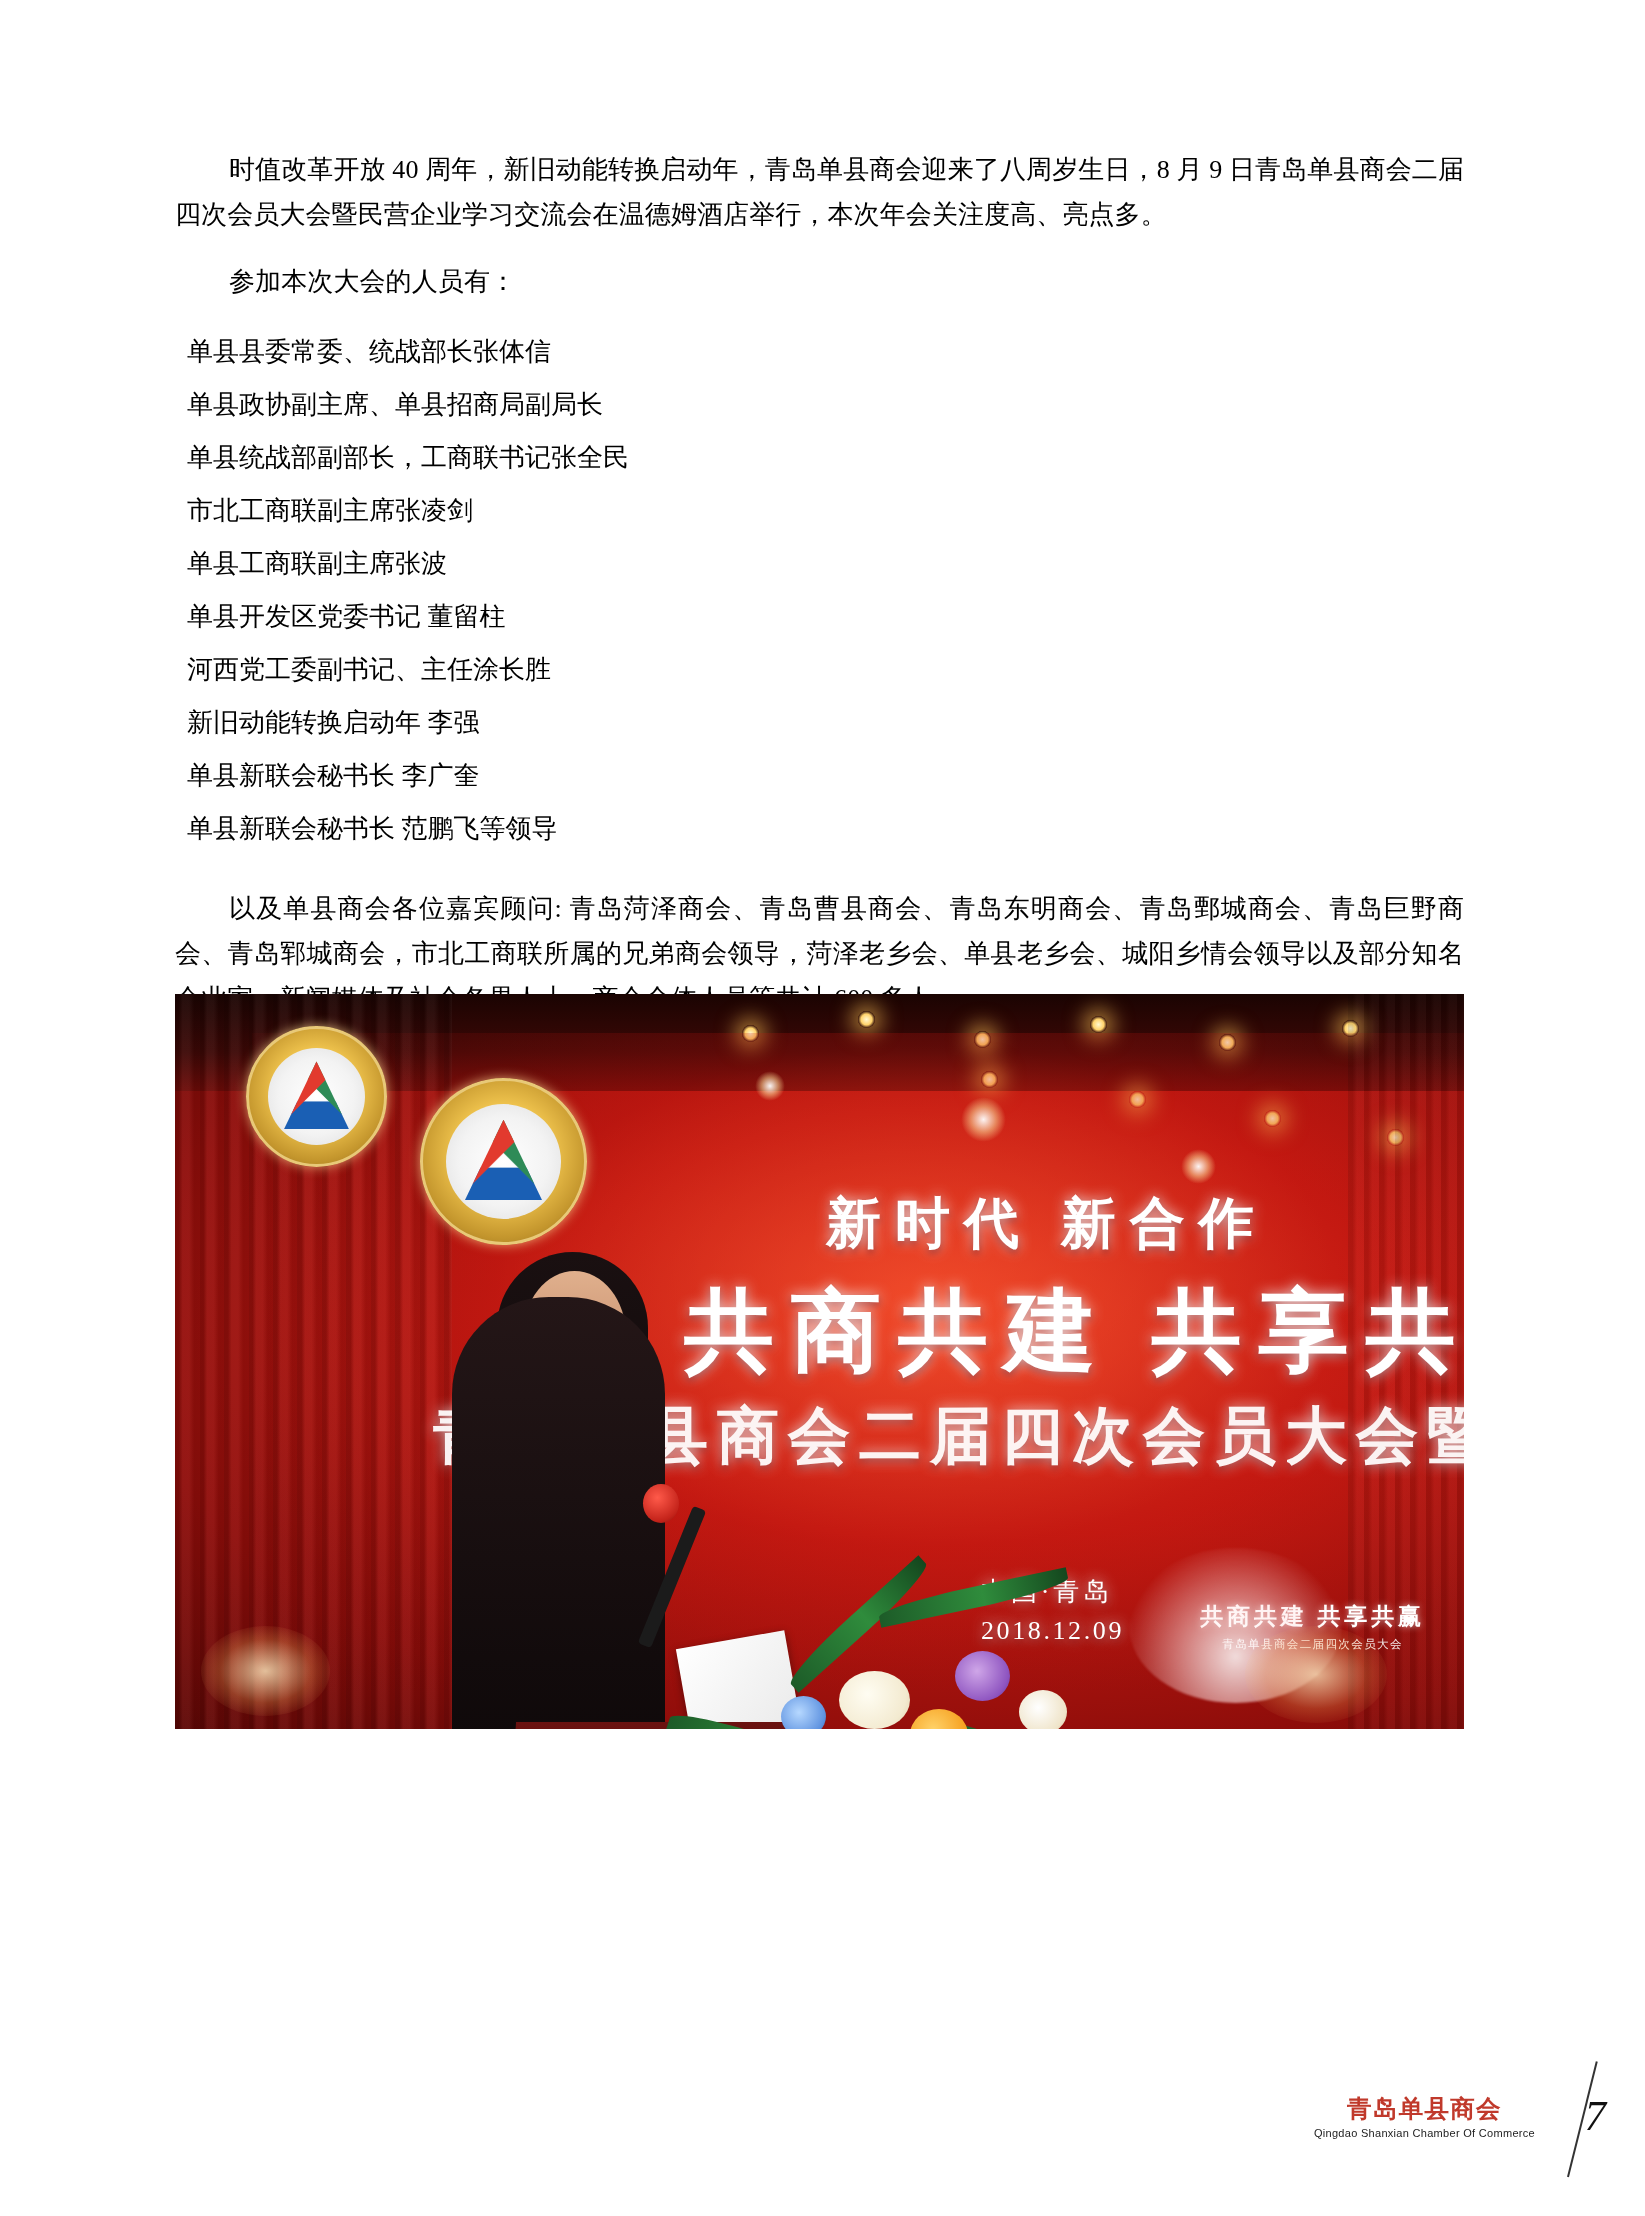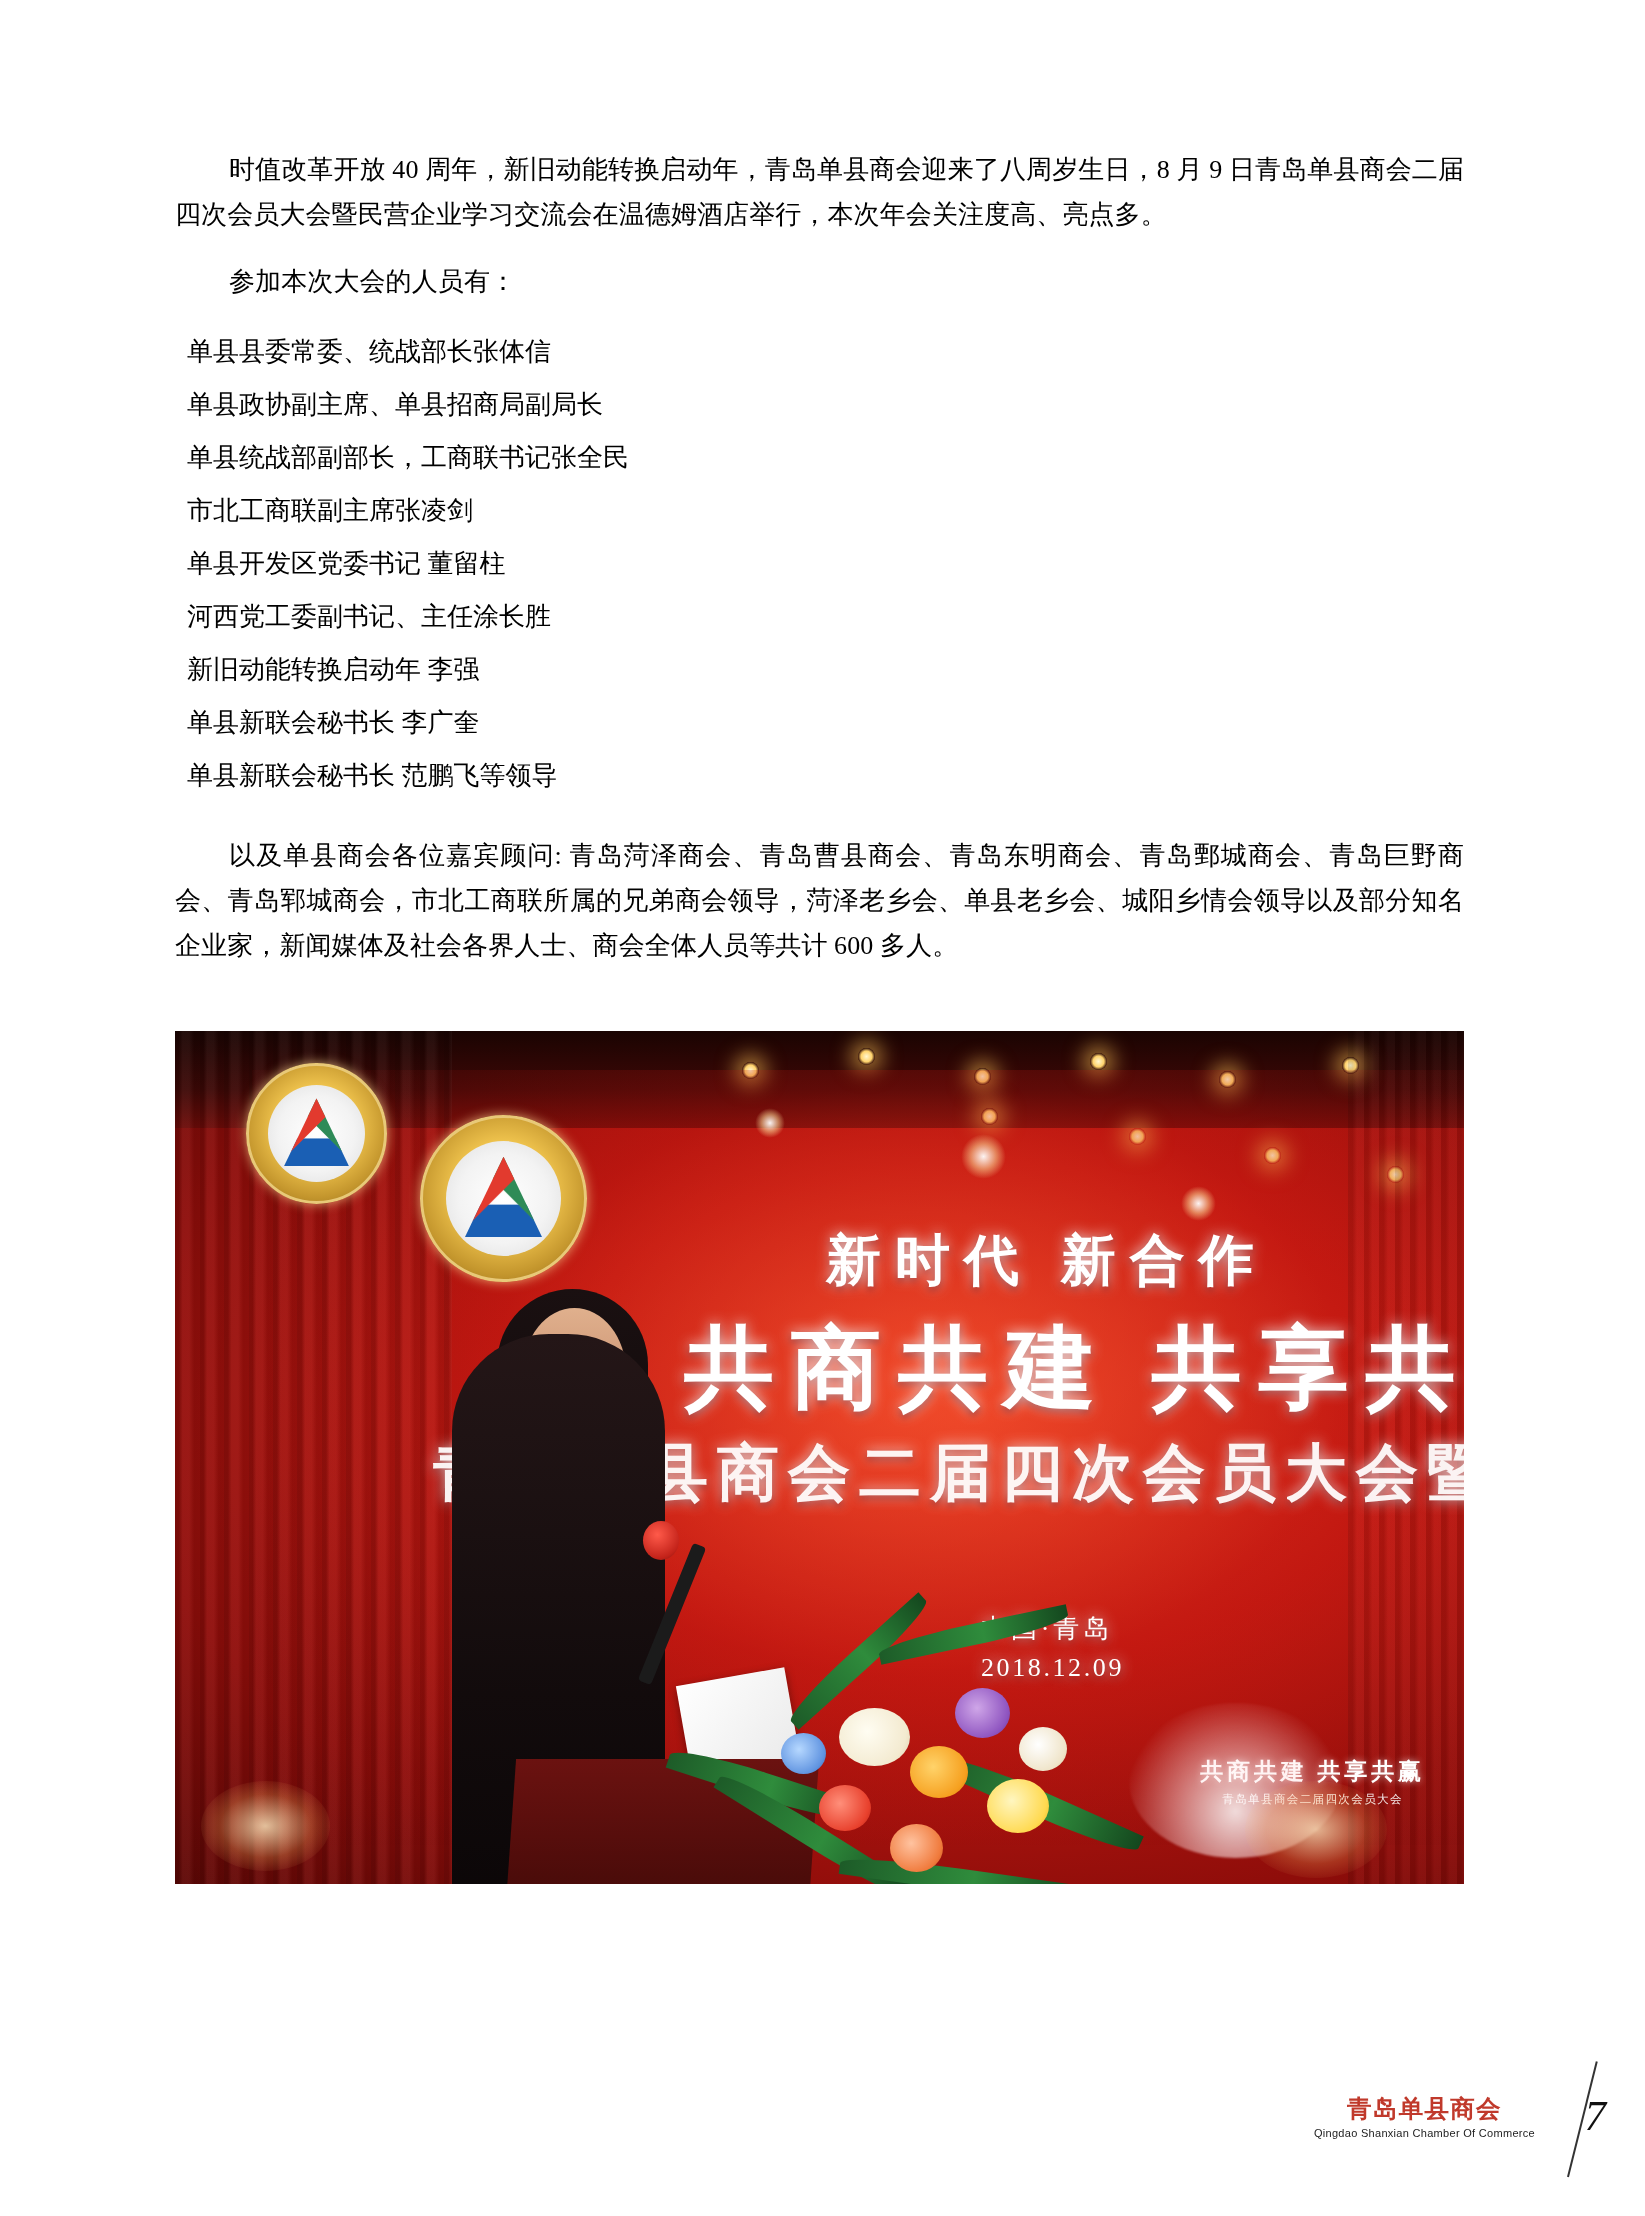--- a/index.html
+++ b/index.html
@@ -46,23 +46,23 @@
   .list li {
     font-size: 26px;
     line-height: 1.0;
     margin: 0 0 27px 0;
     padding: 0;
     white-space: nowrap;
   }
   .photo-wrap {
     position: absolute;
     left: 175px;
-    top: 1031px;
+    top: 994px;
     width: 1289px;
-    height: 853px;
+    height: 735px;
   }
   .photo {
     position: relative;
     width: 100%;
     height: 100%;
     overflow: hidden;
     background: #8d0f0c;
     background: radial-gradient(ellipse at 62% 45%, #e23b22 0%, #c21a12 38%, #8f0d0a 75%, #5d0705 100%);
   }
   
@@ -300,20 +300,21 @@
 
     <p class="para indent">参加本次大会的人员有：</p>
 
     <div class="gap-mid"></div>
 
     <ul class="list">
       <li>单县县委常委、统战部长张体信</li>
       <li>单县政协副主席、单县招商局副局长</li>
       <li>单县统战部副部长，工商联书记张全民</li>
       <li>市北工商联副主席张凌剑</li>
+      <li>单县工商联副主席张波</li>
       <li>单县开发区党委书记 董留柱</li>
       <li>河西党工委副书记、主任涂长胜</li>
       <li>新旧动能转换启动年 李强</li>
       <li>单县新联会秘书长  李广奎</li>
       <li>单县新联会秘书长  范鹏飞等领导</li>
     </ul>
 
     <div class="gap-list"></div>
 
     <p class="para indent">以及单县商会各位嘉宾顾问: 青岛菏泽商会、青岛曹县商会、青岛东明商会、青岛鄄城商会、青岛巨野商会、青岛郓城商会，市北工商联所属的兄弟商会领导，菏泽老乡会、单县老乡会、城阳乡情会领导以及部分知名企业家，新闻媒体及社会各界人士、商会全体人员等共计 600 多人。</p>

